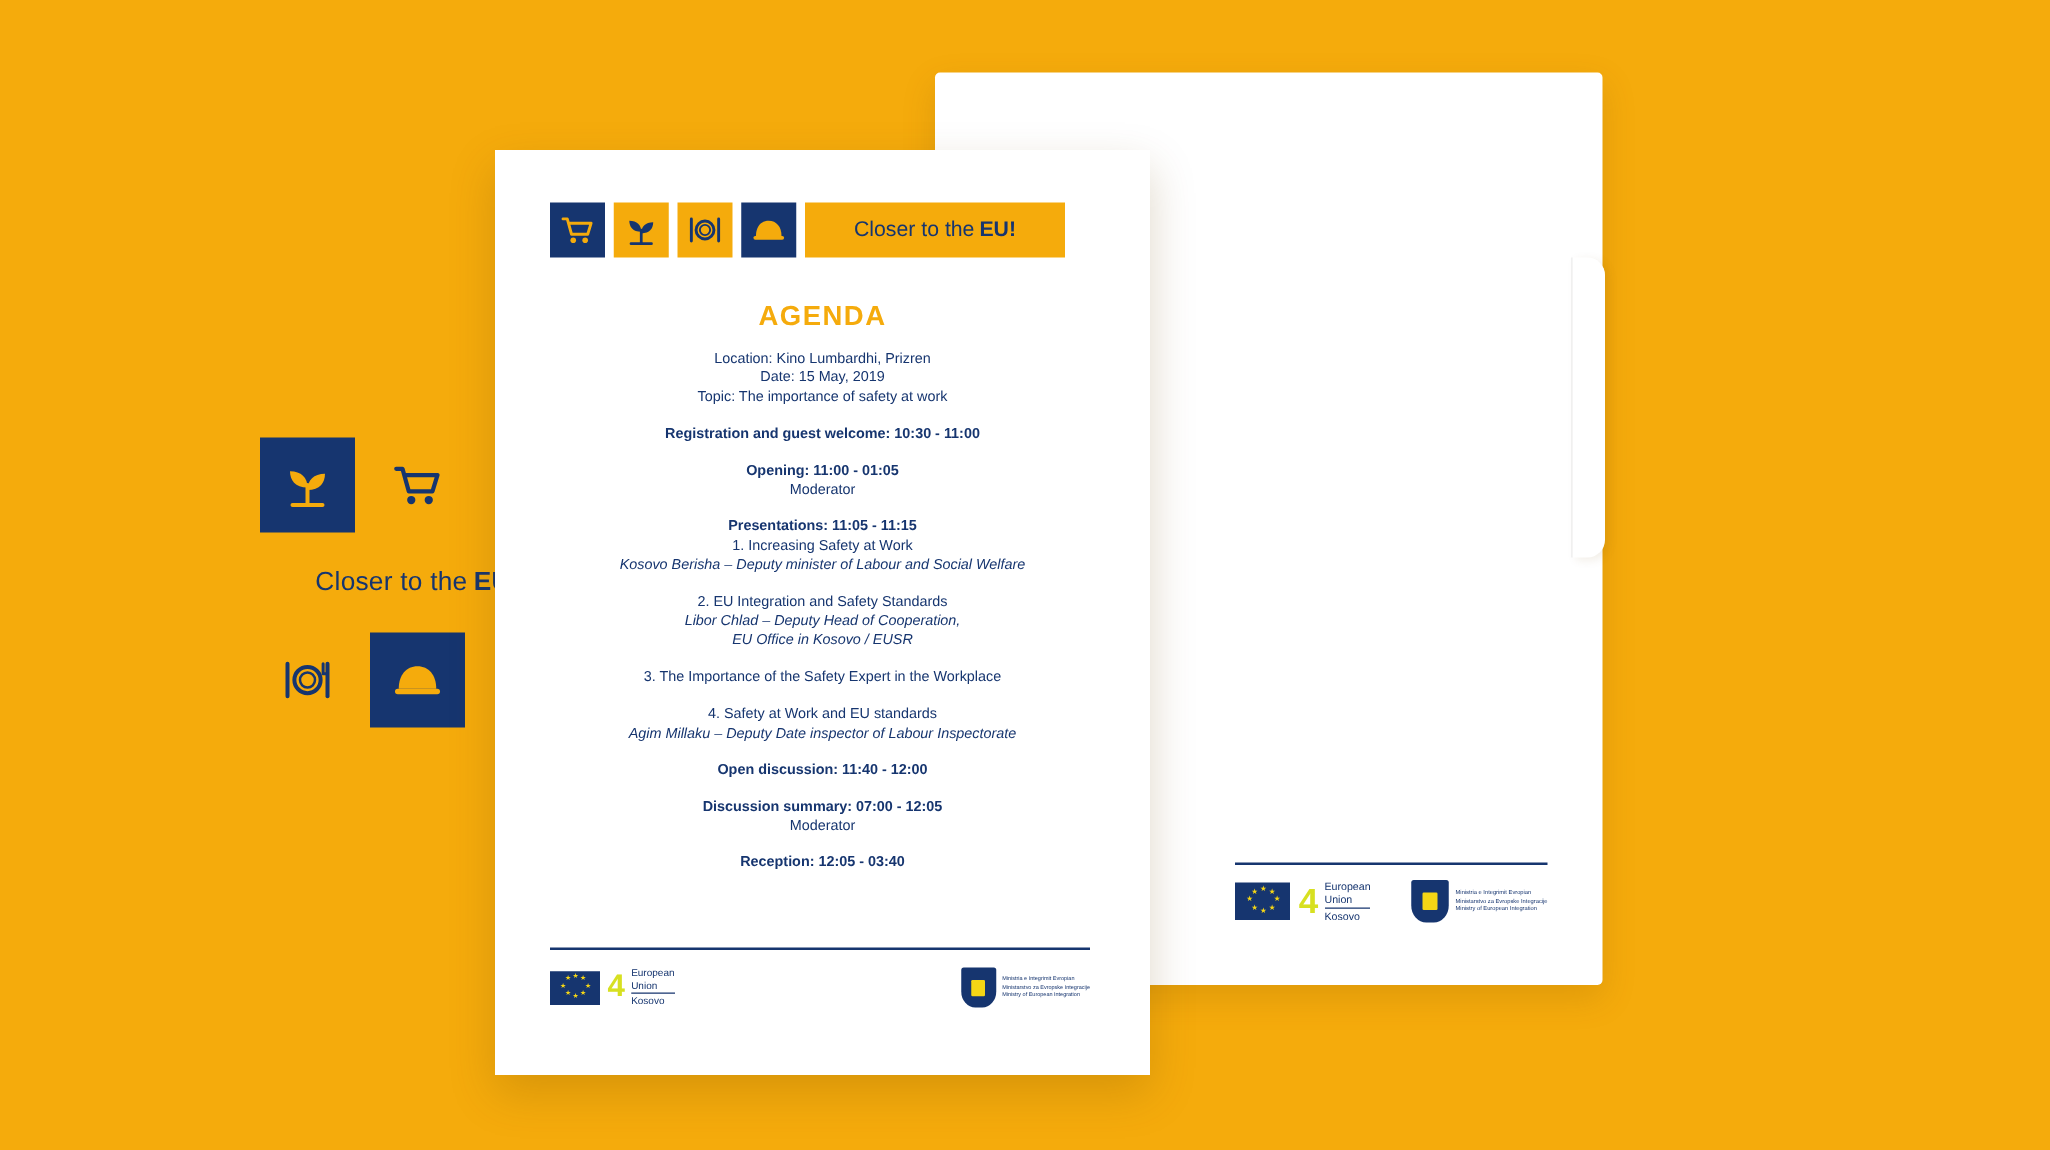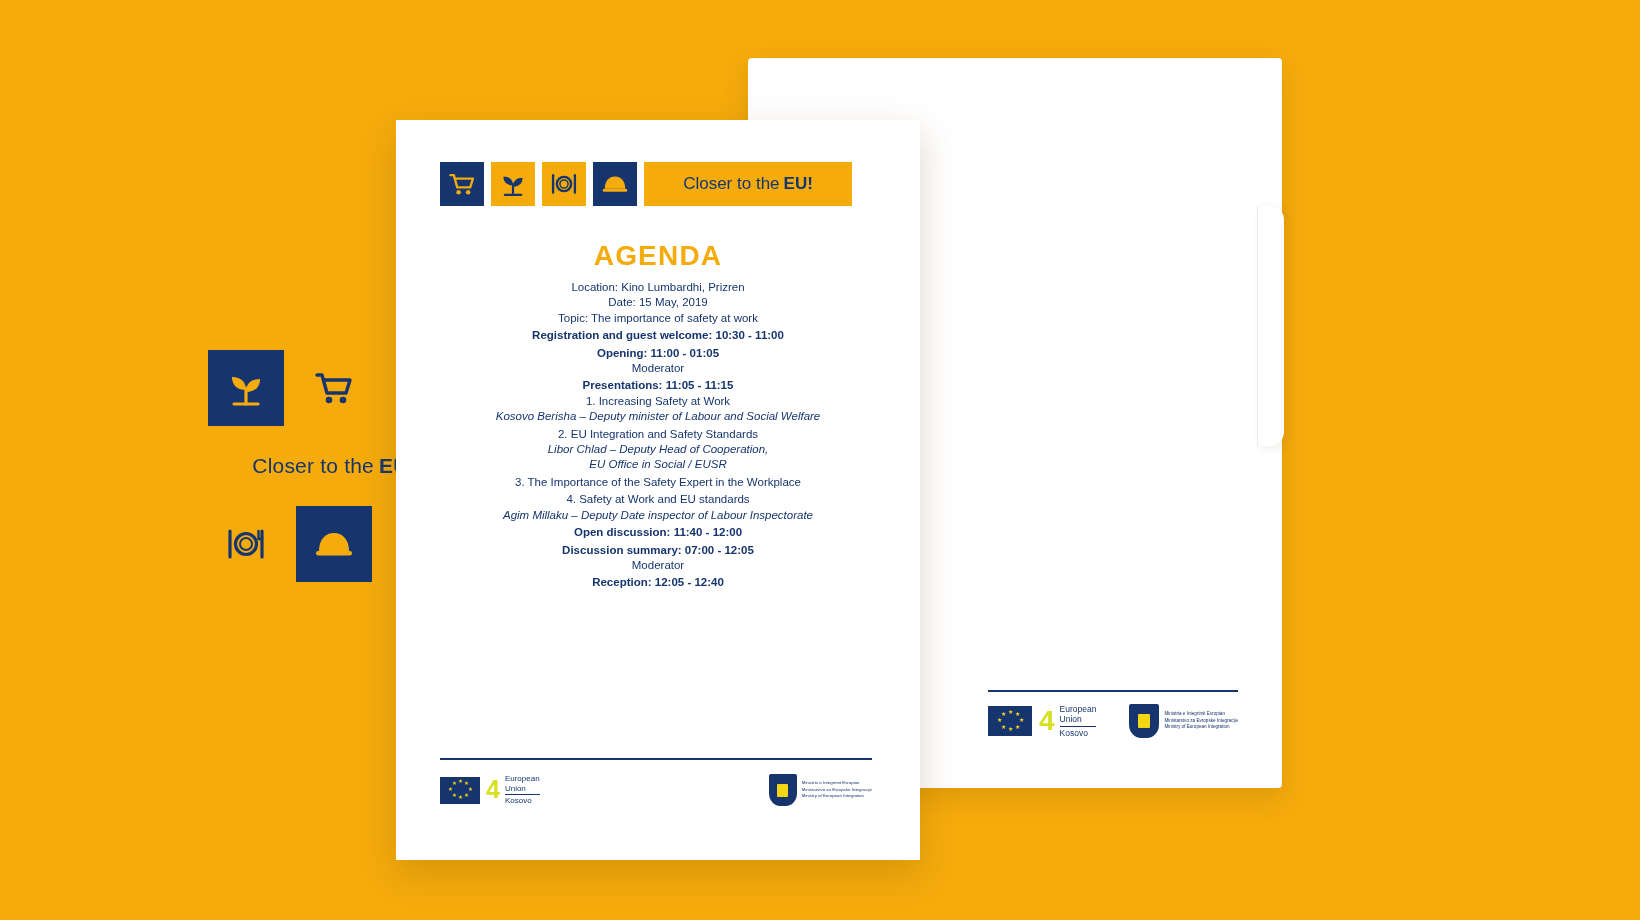--- a/index.html
+++ b/index.html
@@ -135,37 +135,37 @@
     font-size: 17px;
   }
   #sheet-banner b { font-weight: 700; margin-left: 4px; }
 
   #agenda-title {
     position: absolute;
     top: 120px;
     width: 100%;
     text-align: center;
     color: #F5AB0C;
-    font-size: 28px;
+    font-size: 22px;
     font-weight: 700;
     letter-spacing: 1.2px;
   }
 
   #agenda-body {
     position: absolute;
     top: 160px;
     left: 26px;
     width: 472px;
     text-align: center;
     color: #16356F;
     font-size: 11.5px;
     line-height: 15.4px;
   }
   .meta-line { }
-  .block { margin-top: 2px; text-align: center; }
+  .block { margin-top: 14px; text-align: center; }
   .bold { font-weight: 700; }
   .ital { font-style: italic; }
 
   #sheet-rule {
     position: absolute;
     left: 44px;
     top: 638px;
     width: 432px;
     height: 2px;
     background: #16356F;
@@ -384,21 +384,21 @@
 
     <div class="block">
       <div class="bold">Presentations: 11:05 - 11:15</div>
       <div>1. Increasing Safety at Work</div>
       <div class="ital">Kosovo Berisha – Deputy minister of Labour and Social Welfare</div>
     </div>
 
     <div class="block">
       <div>2. EU Integration and Safety Standards</div>
       <div class="ital">Libor Chlad – Deputy Head of Cooperation,</div>
-      <div class="ital">EU Office in Social / EUSR</div>
+      <div class="ital">EU Office in Kosovo / EUSR</div>
     </div>
 
     <div class="block">
       <div>3. The Importance of the Safety Expert in the Workplace</div>
     </div>
 
     <div class="block">
       <div>4. Safety at Work and EU standards</div>
       <div class="ital">Agim Millaku – Deputy Date inspector of Labour Inspectorate</div>
     </div>
@@ -406,21 +406,21 @@
     <div class="block">
       <div class="bold">Open discussion: 11:40 - 12:00</div>
     </div>
 
     <div class="block">
       <div class="bold">Discussion summary: 07:00 - 12:05</div>
       <div>Moderator</div>
     </div>
 
     <div class="block">
-      <div class="bold">Reception: 12:05 - 12:40</div>
+      <div class="bold">Reception: 12:05 - 03:40</div>
     </div>
   </div>
 
   <div id="sheet-rule"></div>
 
   <div id="sheet-footer">
     <div class="eu-logo">
       <div class="eu-flag" style="width:40px;height:27px;">
         <span class="eu-star" style="left:18px;top:2px;font-size:5.5px;">★</span>
         <span class="eu-star" style="left:24px;top:4px;font-size:5.5px;">★</span>

